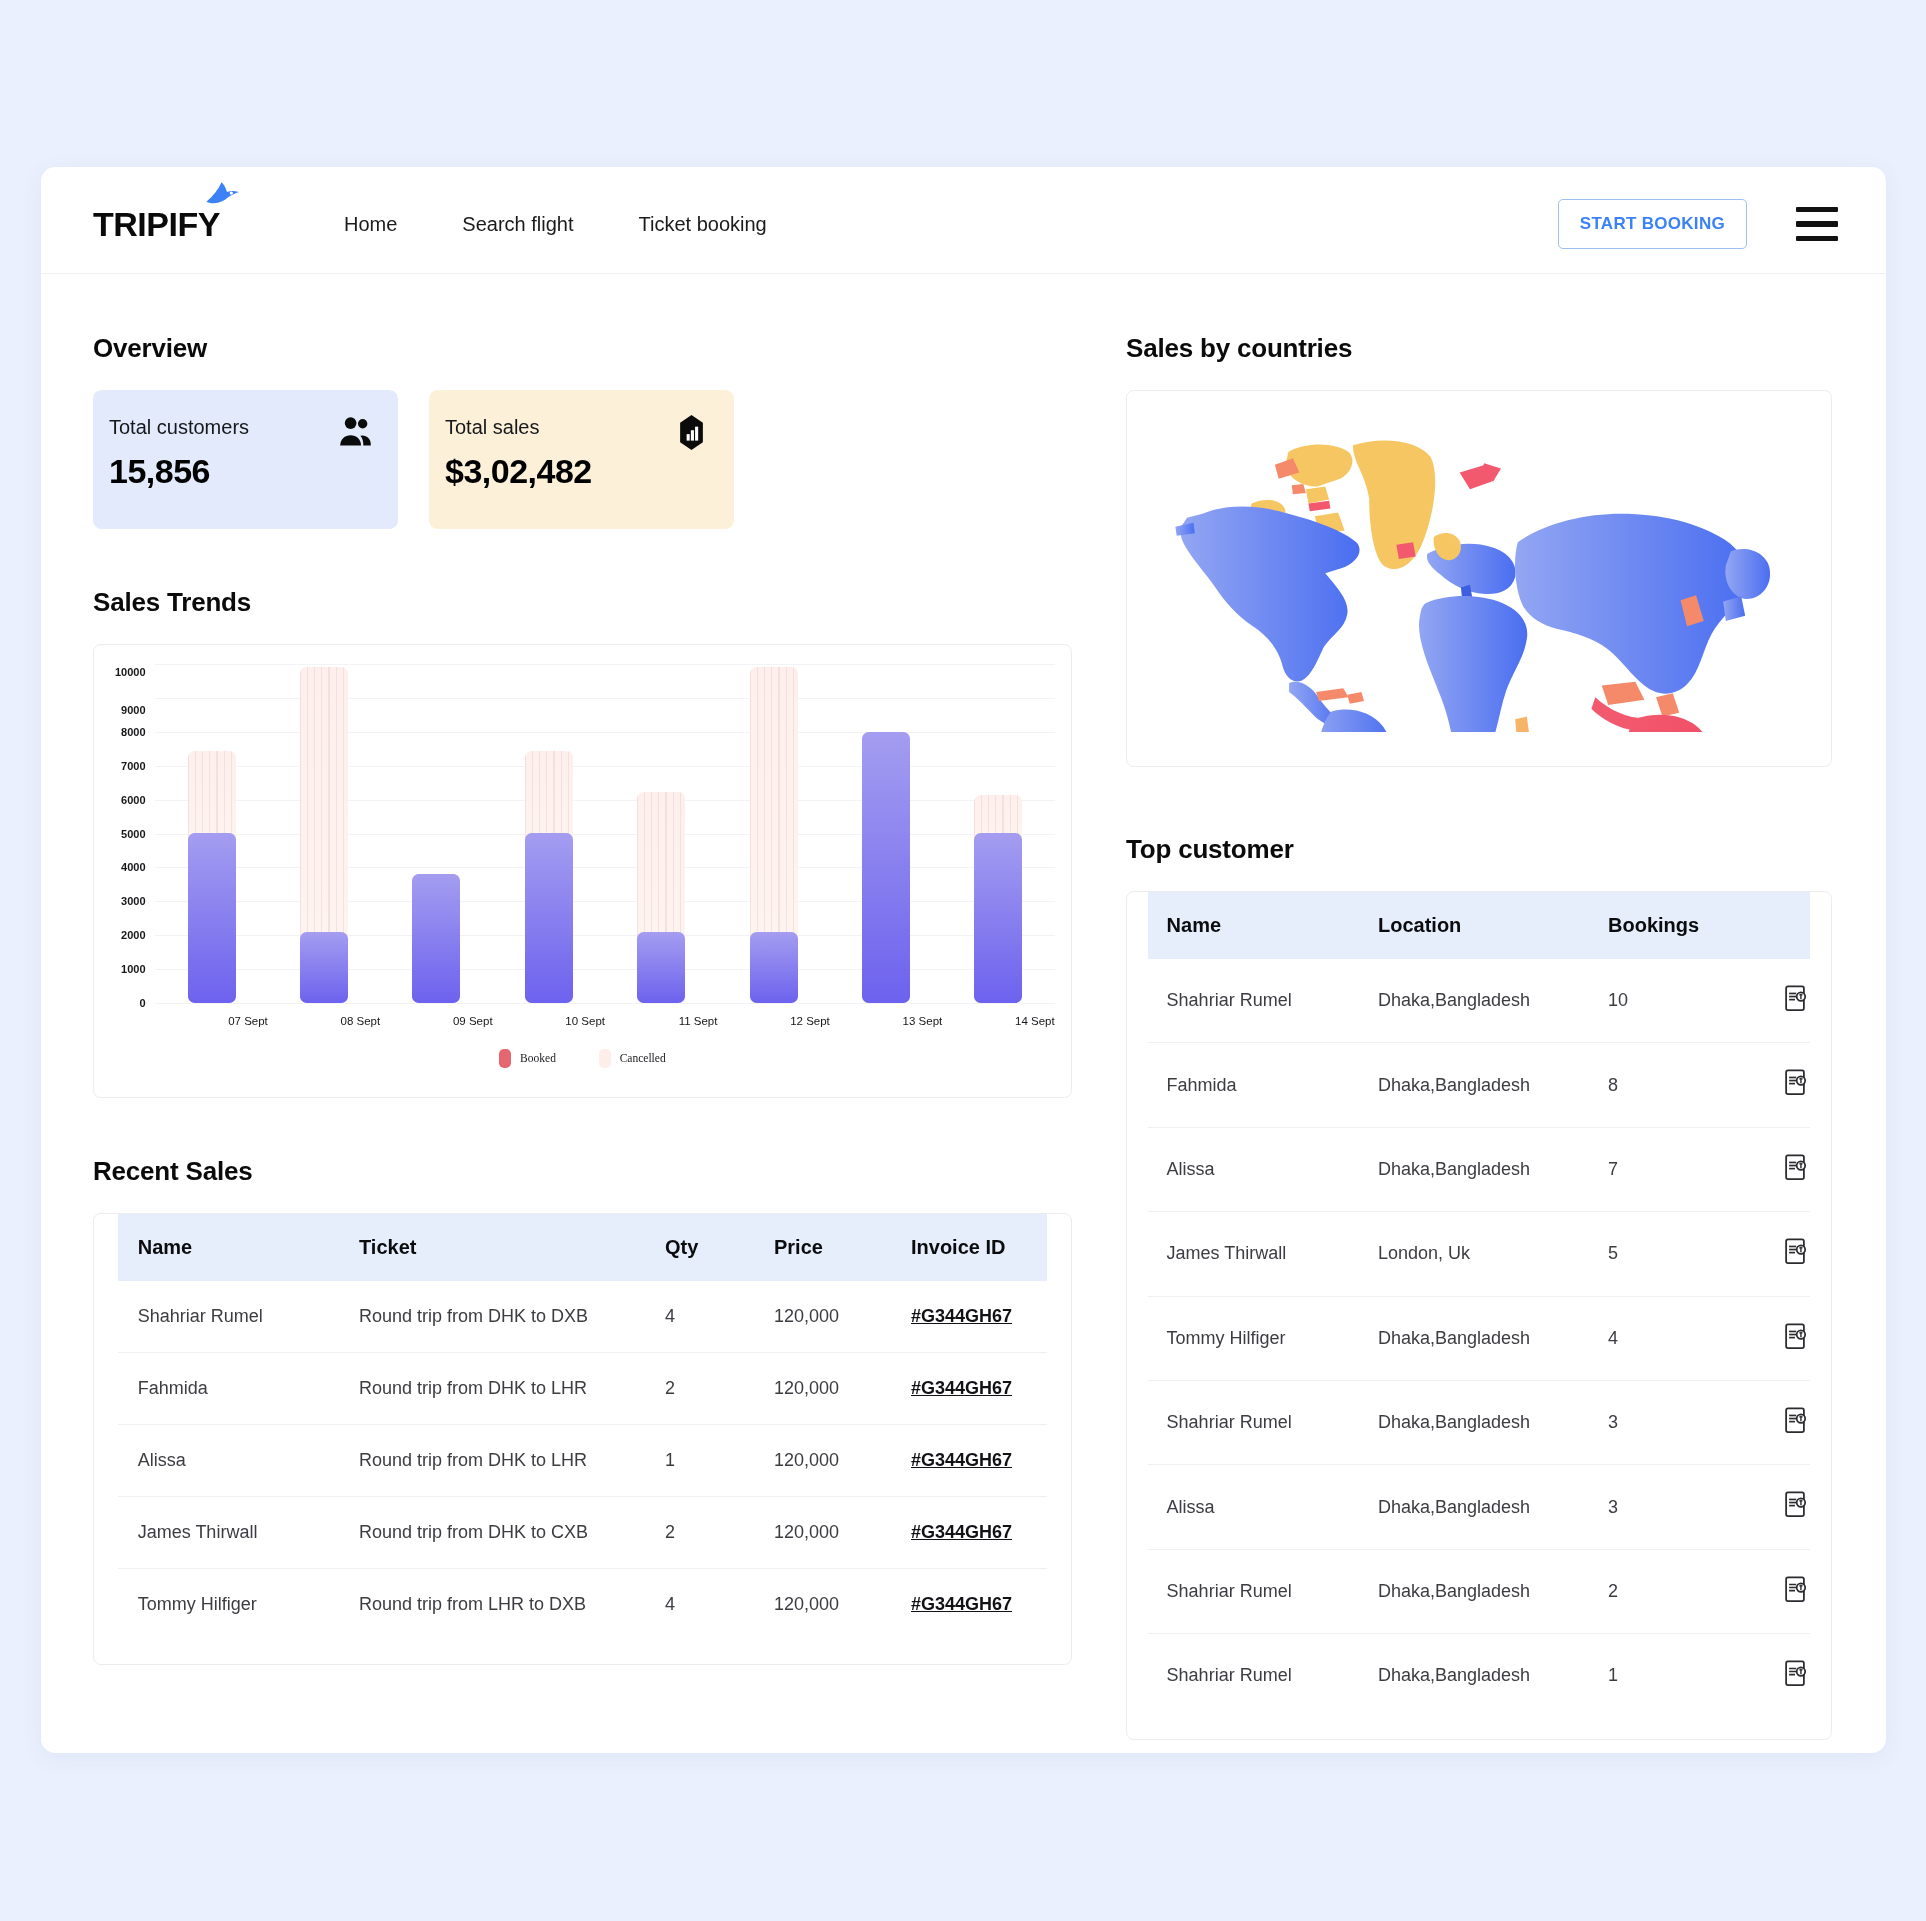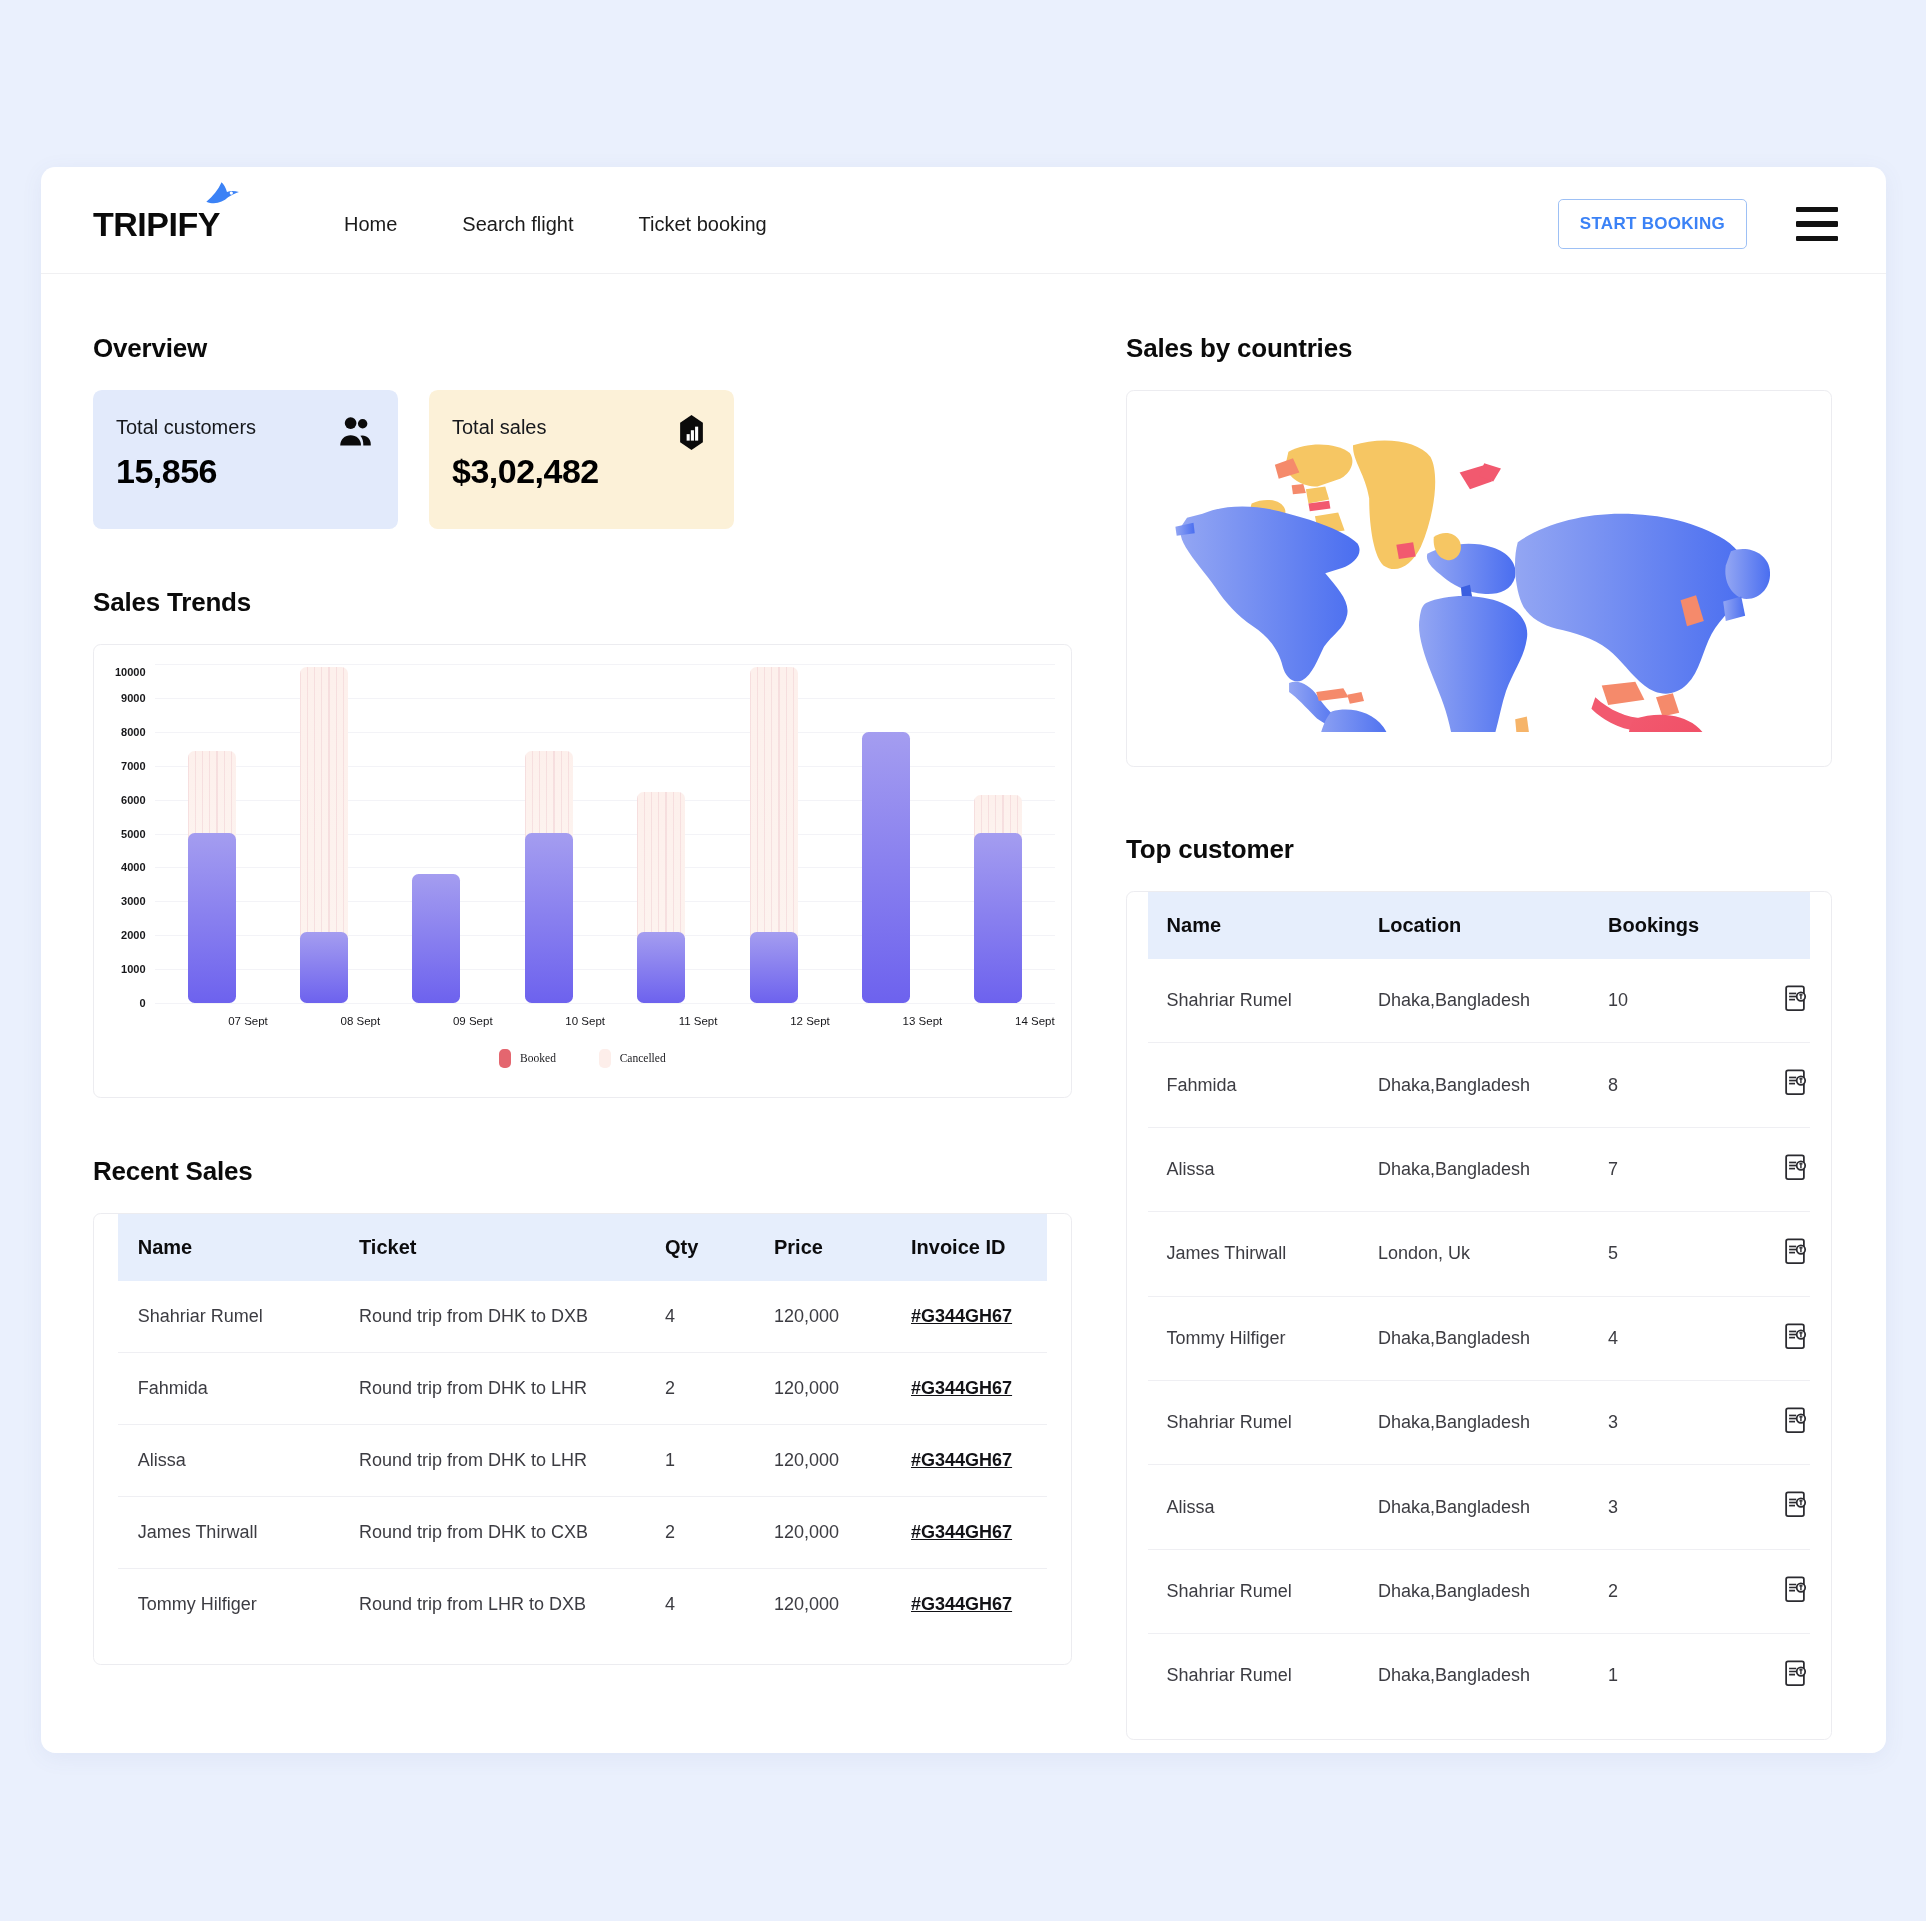--- a/index.html
+++ b/index.html
@@ -68,21 +68,21 @@
   .col-left  { width: 979px; flex: none; }
   .col-right { width: 706px; flex: none; margin-left: 54px; }
   h2.section {
     font-size: 26px; font-weight: 700; color: #0b0b0b;
     margin-bottom: 26px; letter-spacing: -0.2px;
   }
   
   .stats { display: flex; gap: 31px; margin-bottom: 58px; }
   .stat {
     width: 305px; height: 139px; border-radius: 8.8px;
-    padding: 26px 24px 0 23px; position: relative;
+    padding: 26px 24px 0 16px; position: relative;
   }
   .stat-label { font-size: 20px; color: #16181c; }
   .stat-value { font-size: 34px; font-weight: 700; color: #000; margin-top: 13px; letter-spacing: -0.5px; }
   .stat-icon { position: absolute; right: 23px; top: 23px; width: 39px; height: 39px; }
   
   .card {
     background: #fff; border: 1.1px solid #ececf0; border-radius: 7.7px;
   }
   .chart-card { height: 454px; padding: 18.6px 16.4px 0 16.4px; position: relative; }
   .chart-area { position: relative; height: 339px; margin-left: 45px; }
@@ -209,21 +209,21 @@
           <div id="yticks">
               <div class="ytick" style="top: 339px;">0</div>
               <div class="ytick" style="top: 305px;">1000</div>
               <div class="ytick" style="top: 271px;">2000</div>
               <div class="ytick" style="top: 237px;">3000</div>
               <div class="ytick" style="top: 203px;">4000</div>
               <div class="ytick" style="top: 170px;">5000</div>
               <div class="ytick" style="top: 136px;">6000</div>
               <div class="ytick" style="top: 102px;">7000</div>
               <div class="ytick" style="top: 68px;">8000</div>
-              <div class="ytick" style="top: 34px;">9000</div>
+              <div class="ytick" style="top: 46px;">9000</div>
               <div class="ytick" style="top: 8px;">10000</div>
             </div>
           <div class="bars" id="bars">
               <div class="bar-slot">
                 <div class="bar">
                   <div class="bar-cancel" style="height: 89px;"></div>
                   <div class="bar-book" style="height: 170px;"></div>
                 </div>
               </div>
               <div class="bar-slot">

